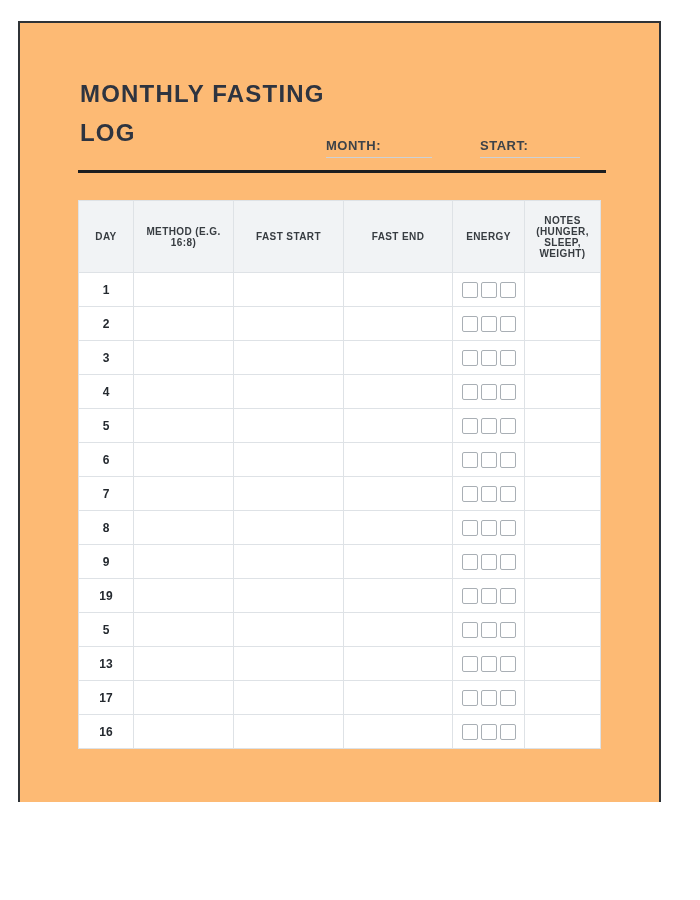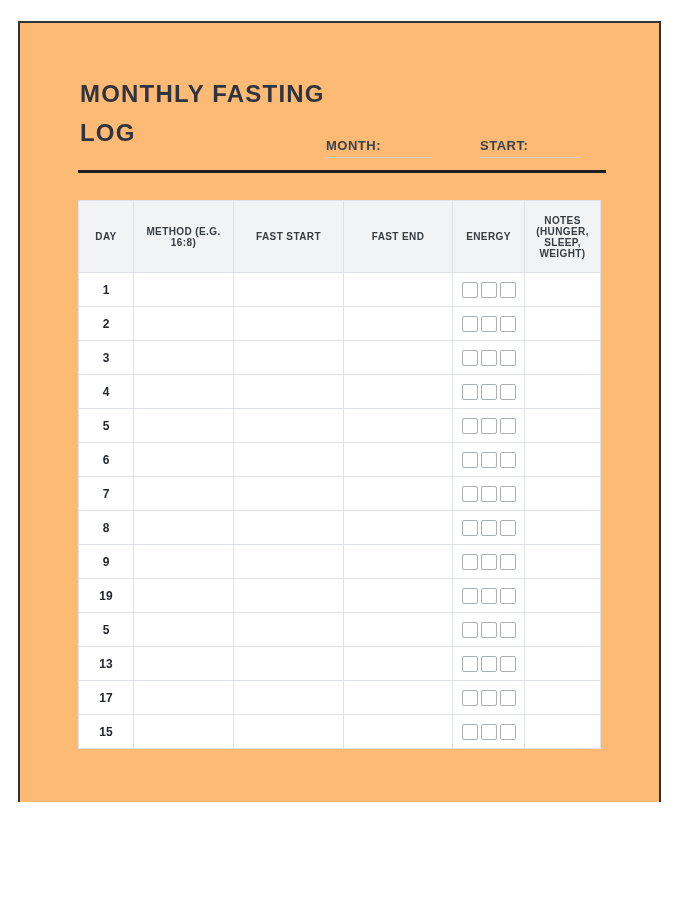--- a/index.html
+++ b/index.html
@@ -285,21 +285,21 @@
       <div class="boxes">
               <span class="cb"></span>
               <span class="cb"></span>
               <span class="cb"></span>
             </div>
     </td>
     <td></td>
   </tr>
 
   <tr>
-    <td class="day-cell">15</td>
+    <td class="day-cell">16</td>
     <td></td>
     <td></td>
     <td></td>
     <td>
       <div class="boxes">
               <span class="cb"></span>
               <span class="cb"></span>
               <span class="cb"></span>
             </div>
     </td>

